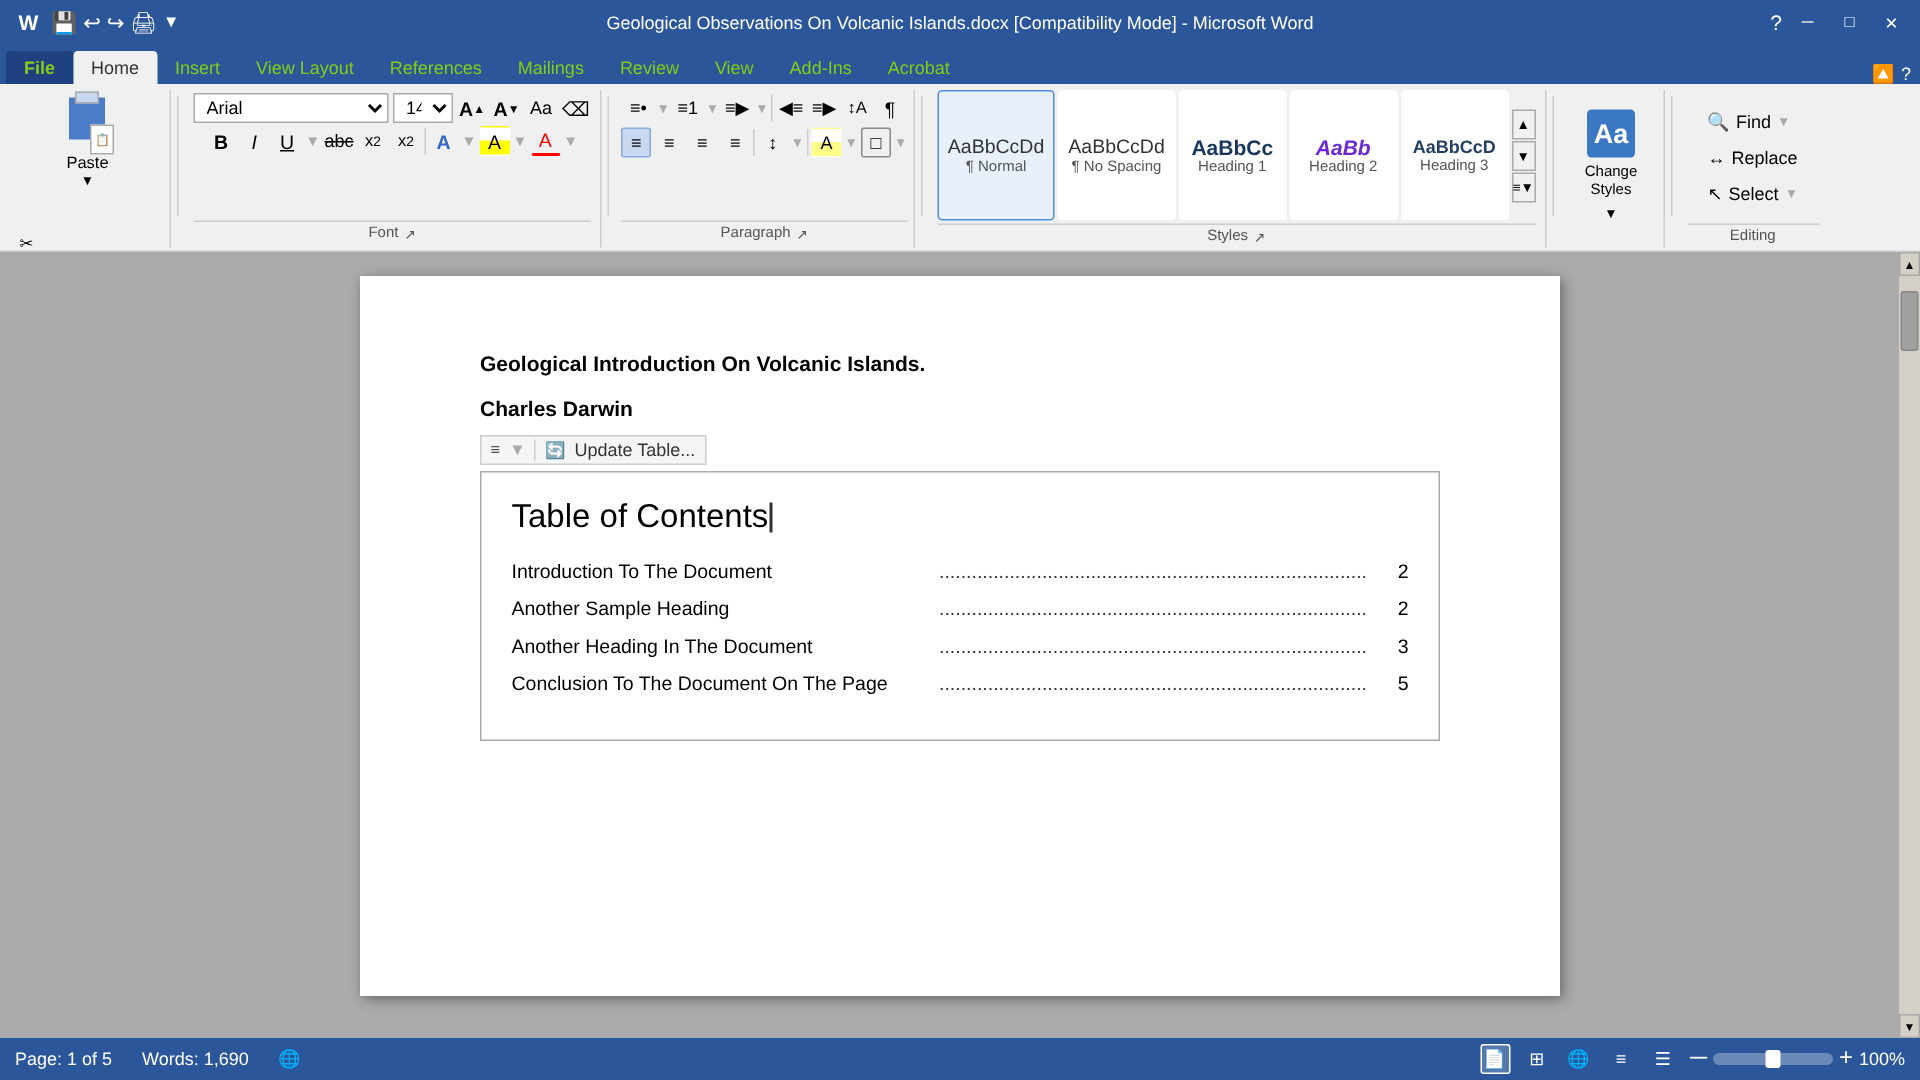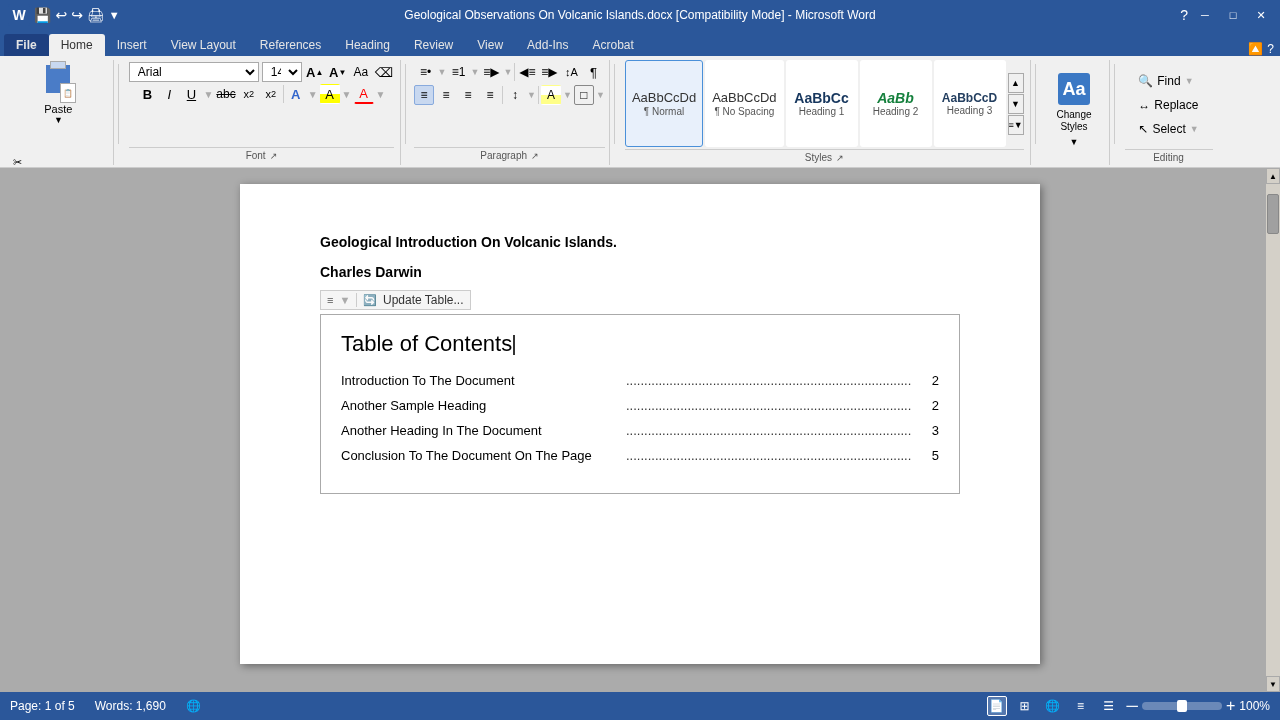--- a/index.html
+++ b/index.html
@@ -26,21 +26,21 @@
       background: #2b579a;
       display: flex;
       align-items: flex-end;
       padding: 0 0 0 4px;
       height: 26px;
     }
     .ribbon-tab {
       padding: 4px 12px;
       font-size: 12px;
       cursor: pointer;
-      color: #e5e5e5;
+      color: #84cc16;
       border-radius: 3px 3px 0 0;
     }
     .ribbon-tab.active {
       background: #f0f0f0;
       color: #333;
     }
 
     
     .ribbon {
       background: #f0f0f0;
@@ -356,21 +356,21 @@
     <div class="close-btn">✕</div>
   </div>
 </div>
 
 <div class="ribbon-tabs">
   <div class="ribbon-tab" style="background:#1e4080; font-weight:bold;">File</div>
   <div class="ribbon-tab active">Home</div>
   <div class="ribbon-tab">Insert</div>
   <div class="ribbon-tab">View Layout</div>
   <div class="ribbon-tab">References</div>
-  <div class="ribbon-tab">Heading</div>
+  <div class="ribbon-tab">Mailings</div>
   <div class="ribbon-tab">Review</div>
   <div class="ribbon-tab">View</div>
   <div class="ribbon-tab">Add-Ins</div>
   <div class="ribbon-tab">Acrobat</div>
   <div style="margin-left:auto; display:flex; align-items:center; gap:4px; padding-right:6px;">
     <span style="color:white; font-size:12px; cursor:pointer;">🔼</span>
     <span style="color:white; font-size:12px; cursor:pointer;">?</span>
   </div>
 </div>
 
@@ -496,21 +496,21 @@
         <span class="style-item-text" style="font-size:13px; color:#333;">AaBbCcDd</span>
         <span class="style-item-label" style="font-size:10px; color:#555;">¶ No Spacing</span>
       </div>
 
       <div class="style-item">
         <span class="style-item-text" style="font-size:14px; color:#17375e; font-weight:bold;">AaBbCc</span>
         <span class="style-item-label" style="font-size:10px; color:#555;">Heading 1</span>
       </div>
 
       <div class="style-item">
-        <span class="style-item-text" style="font-size:14px; color:#15803d; font-weight:bold; font-style:italic;">AaBb</span>
+        <span class="style-item-text" style="font-size:14px; color:#6d28d9; font-weight:bold; font-style:italic;">AaBb</span>
         <span class="style-item-label" style="font-size:10px; color:#555;">Heading 2</span>
       </div>
 
       <div class="style-item">
         <span class="style-item-text" style="font-size:12px; color:#243f60; font-weight:bold;">AaBbCcD</span>
         <span class="style-item-label" style="font-size:10px; color:#555;">Heading 3</span>
       </div>
 
       <div style="display:flex; flex-direction:column; justify-content:center; gap:1px;">
         <div class="styles-scroll-btn" style="width:16px; height:20px; display:flex; align-items:center; justify-content:center; cursor:pointer; font-size:9px; background:#f0f0f0; border:1px solid #aaa;">▲</div>

